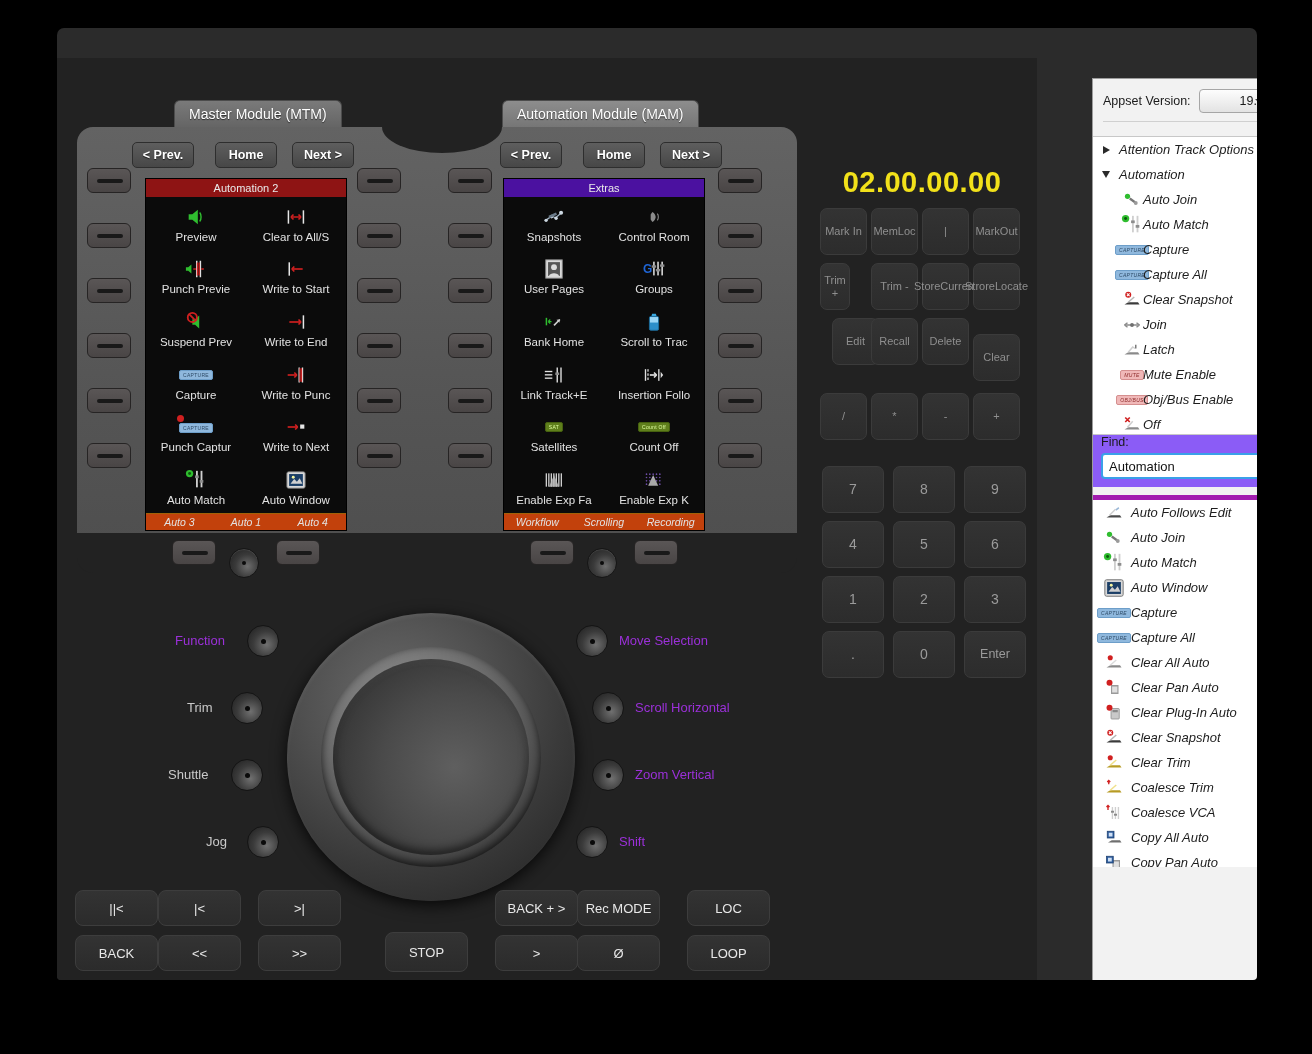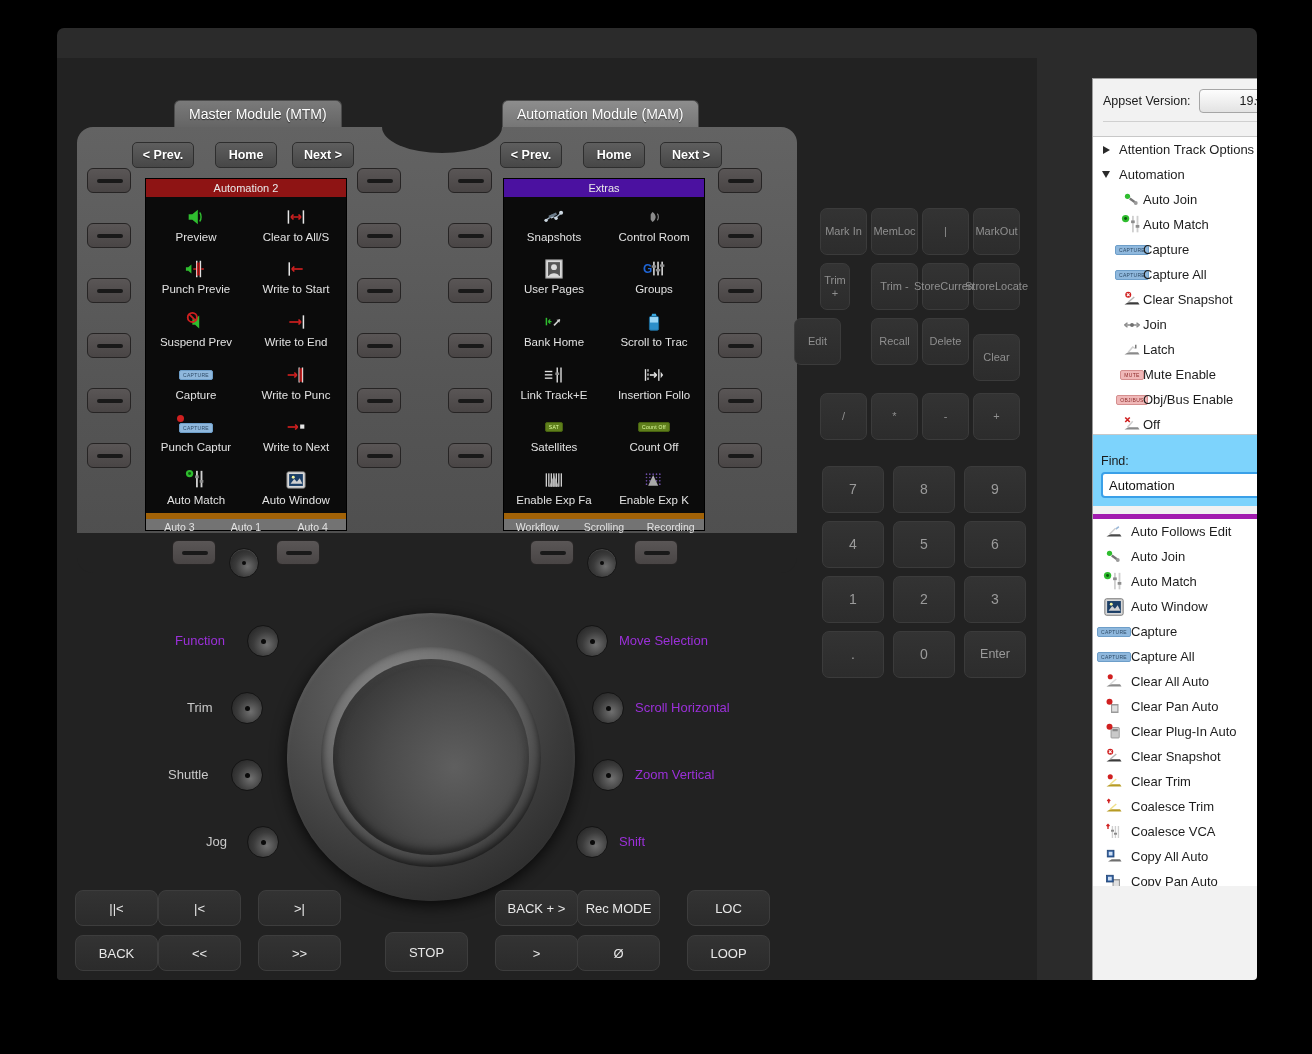--- a/index.html
+++ b/index.html
@@ -126,23 +126,24 @@
     padding: 0 1px;
   }
   .cell .glyph {
     height: 26px;
     display: flex; align-items: center; justify-content: center;
     margin-bottom: 1px;
   }
   .cell .clabel { white-space: nowrap; }
   .screen-footer {
     height: 17px;
-    background: #737373;
+    background: #c2410c;
     display: flex;
-    border-top: 6px solid #a16207;
+    border-top: 1px solid #a16207;
+    font-style: italic;
   }
   .screen-footer span {
     flex: 1; text-align: center;
     font-size: 10.5px; color: #e2e2e2;
     line-height: 16px;
   }
 
   
   .softbtn {
     position: absolute;
@@ -295,21 +296,21 @@
   #sb-divider { height: 1px; background: #d0d0d0; margin: 8px 0 6px; }
 
   .listbox {
     position: relative;
     background: #ffffff;
     border-top: 1px solid #c8c8c8;
     overflow: hidden;
   }
   #tree-box { height: 298px; }
   #results-box { height: 372px; border-top: 5px solid #a21caf; margin-top: 8px; }
-  .list-scroll { position: absolute; inset: 0 16px 0 0; overflow: hidden; }
+  .list-scroll { position: absolute; inset: 0 16px 0 0; overflow: hidden; font-style: italic; }
   .litem {
     display: flex; align-items: center;
     height: 25px;
     font-size: 13px;
     color: #1d1d1d;
     padding-left: 6px;
   }
   .litem .ico { width: 22px; flex: 0 0 22px; display: flex; align-items: center; justify-content: center; }
   .litem.indent { padding-left: 28px; }
   .twisty { width: 14px; flex: 0 0 14px; display: flex; align-items: center; justify-content: center; }
@@ -320,23 +321,23 @@
     border-left: 7px solid #2a2a2a;
   }
   .twisty.open i {
     border-left: 4.5px solid transparent;
     border-right: 4.5px solid transparent;
     border-top: 7px solid #2a2a2a;
     border-bottom: none;
   }
 
   #find-area {
-    background: #7dd3fc;
+    background: #8b5cf6;
     border-top: 1px solid #c8c8c8;
-    padding: 19px 8px 8px;
+    padding: 0 8px 8px;
   }
   #find-label { font-size: 12.5px; color: #1a1a1a; margin-bottom: 4px; }
   #find-input {
     width: 100%; height: 26px;
     border: 2px solid #3aa0e8;
     border-radius: 4px;
     background: #fff;
     font-size: 13px; color: #111;
     padding: 0 6px;
     outline: none;
@@ -702,20 +703,21 @@
         <div class="softbtn" style="left: 661px; top: 385px;"></div>
       </div>
 
     <div class="softbtn" style="left:115px; top:482px;"></div>
     <div class="knob-sm" style="left:172px; top:490px;"></div>
     <div class="softbtn" style="left:219px; top:482px;"></div>
     <div class="softbtn" style="left:473px; top:482px;"></div>
     <div class="knob-sm" style="left:530px; top:490px;"></div>
     <div class="softbtn" style="left:577px; top:482px;"></div>
 
+    <div id="timecode">02.00.00.00</div>
 
     <div id="keypad-func">
         <div class="kbtn" style="left: 763px; top: 150px; width: 47px; height: 47px;">
           <div>Mark In</div>
         </div>
         <div class="kbtn" style="left: 814px; top: 150px; width: 47px; height: 47px;">
           <div>Mem</div>
           <div>Loc</div>
         </div>
         <div class="kbtn" style="left: 865px; top: 150px; width: 47px; height: 47px;">
@@ -732,21 +734,21 @@
           <div>Trim  -</div>
         </div>
         <div class="kbtn" style="left: 865px; top: 205px; width: 47px; height: 47px;">
           <div>Store</div>
           <div>Current</div>
         </div>
         <div class="kbtn" style="left: 916px; top: 205px; width: 47px; height: 47px;">
           <div>Strore</div>
           <div>Locate</div>
         </div>
-        <div class="kbtn" style="left: 737px; top: 260px; width: 47px; height: 47px;">
+        <div class="kbtn" style="left: 775px; top: 260px; width: 47px; height: 47px;">
           <div>Edit</div>
         </div>
         <div class="kbtn" style="left: 814px; top: 260px; width: 47px; height: 47px;">
           <div>Recall</div>
         </div>
         <div class="kbtn" style="left: 865px; top: 260px; width: 47px; height: 47px;">
           <div>Delete</div>
         </div>
         <div class="kbtn" style="left: 916px; top: 276px; width: 47px; height: 47px;">
           <div>Clear</div>

